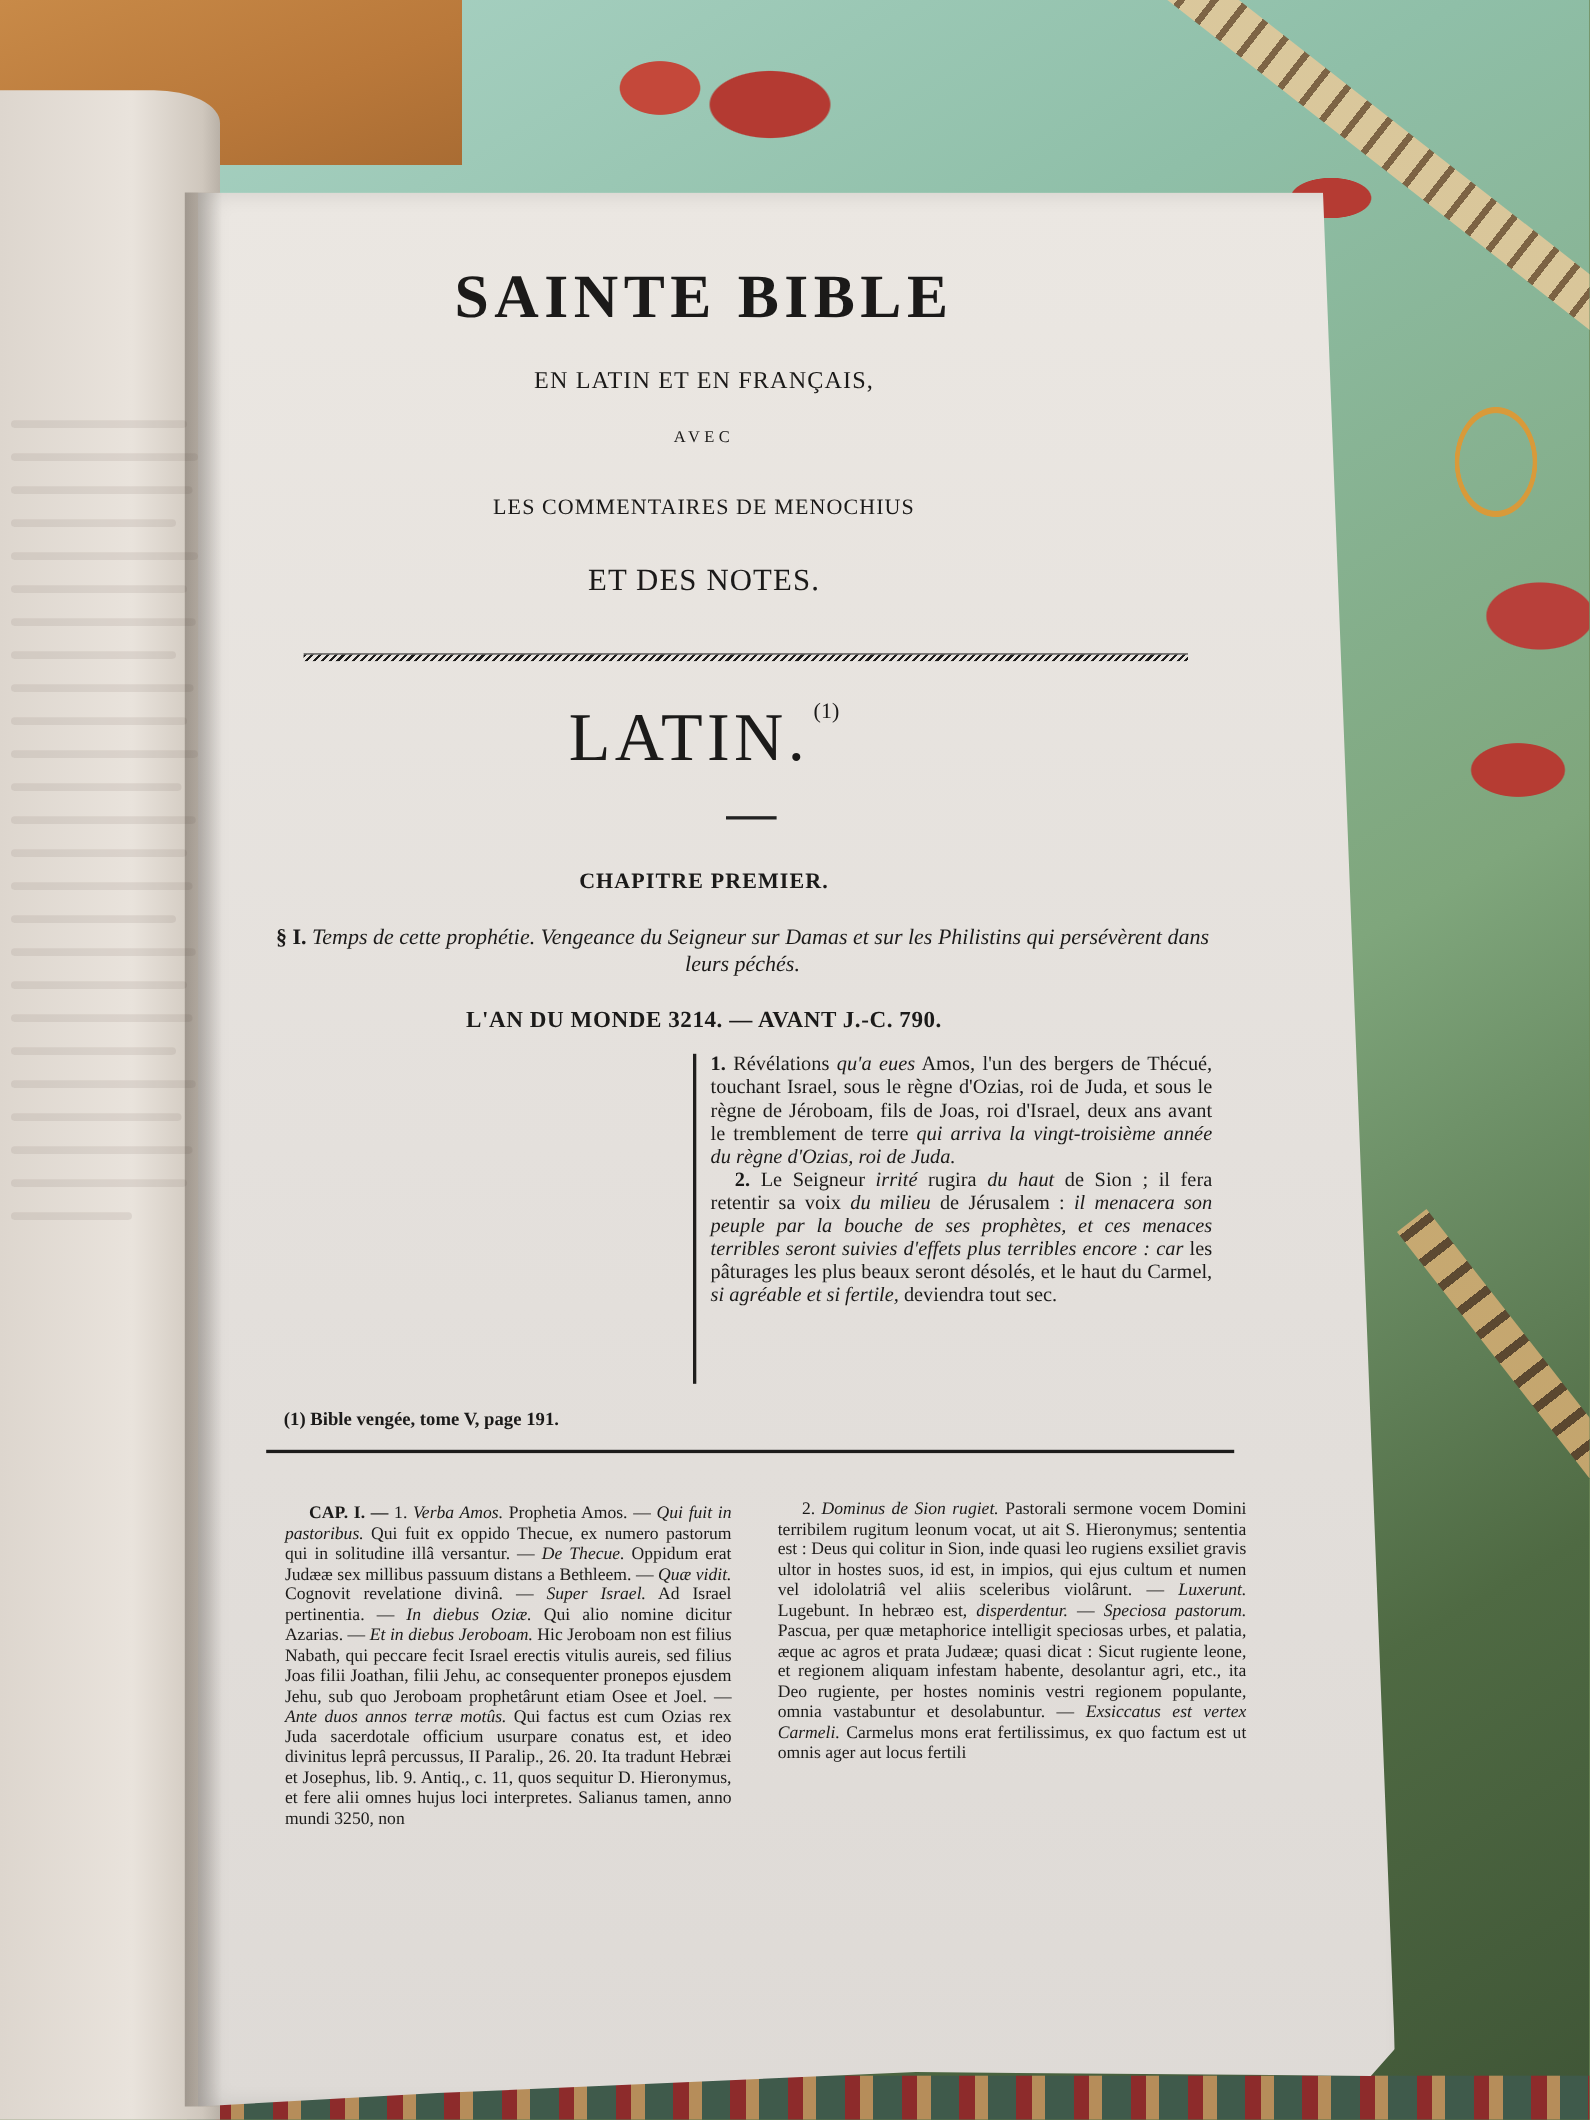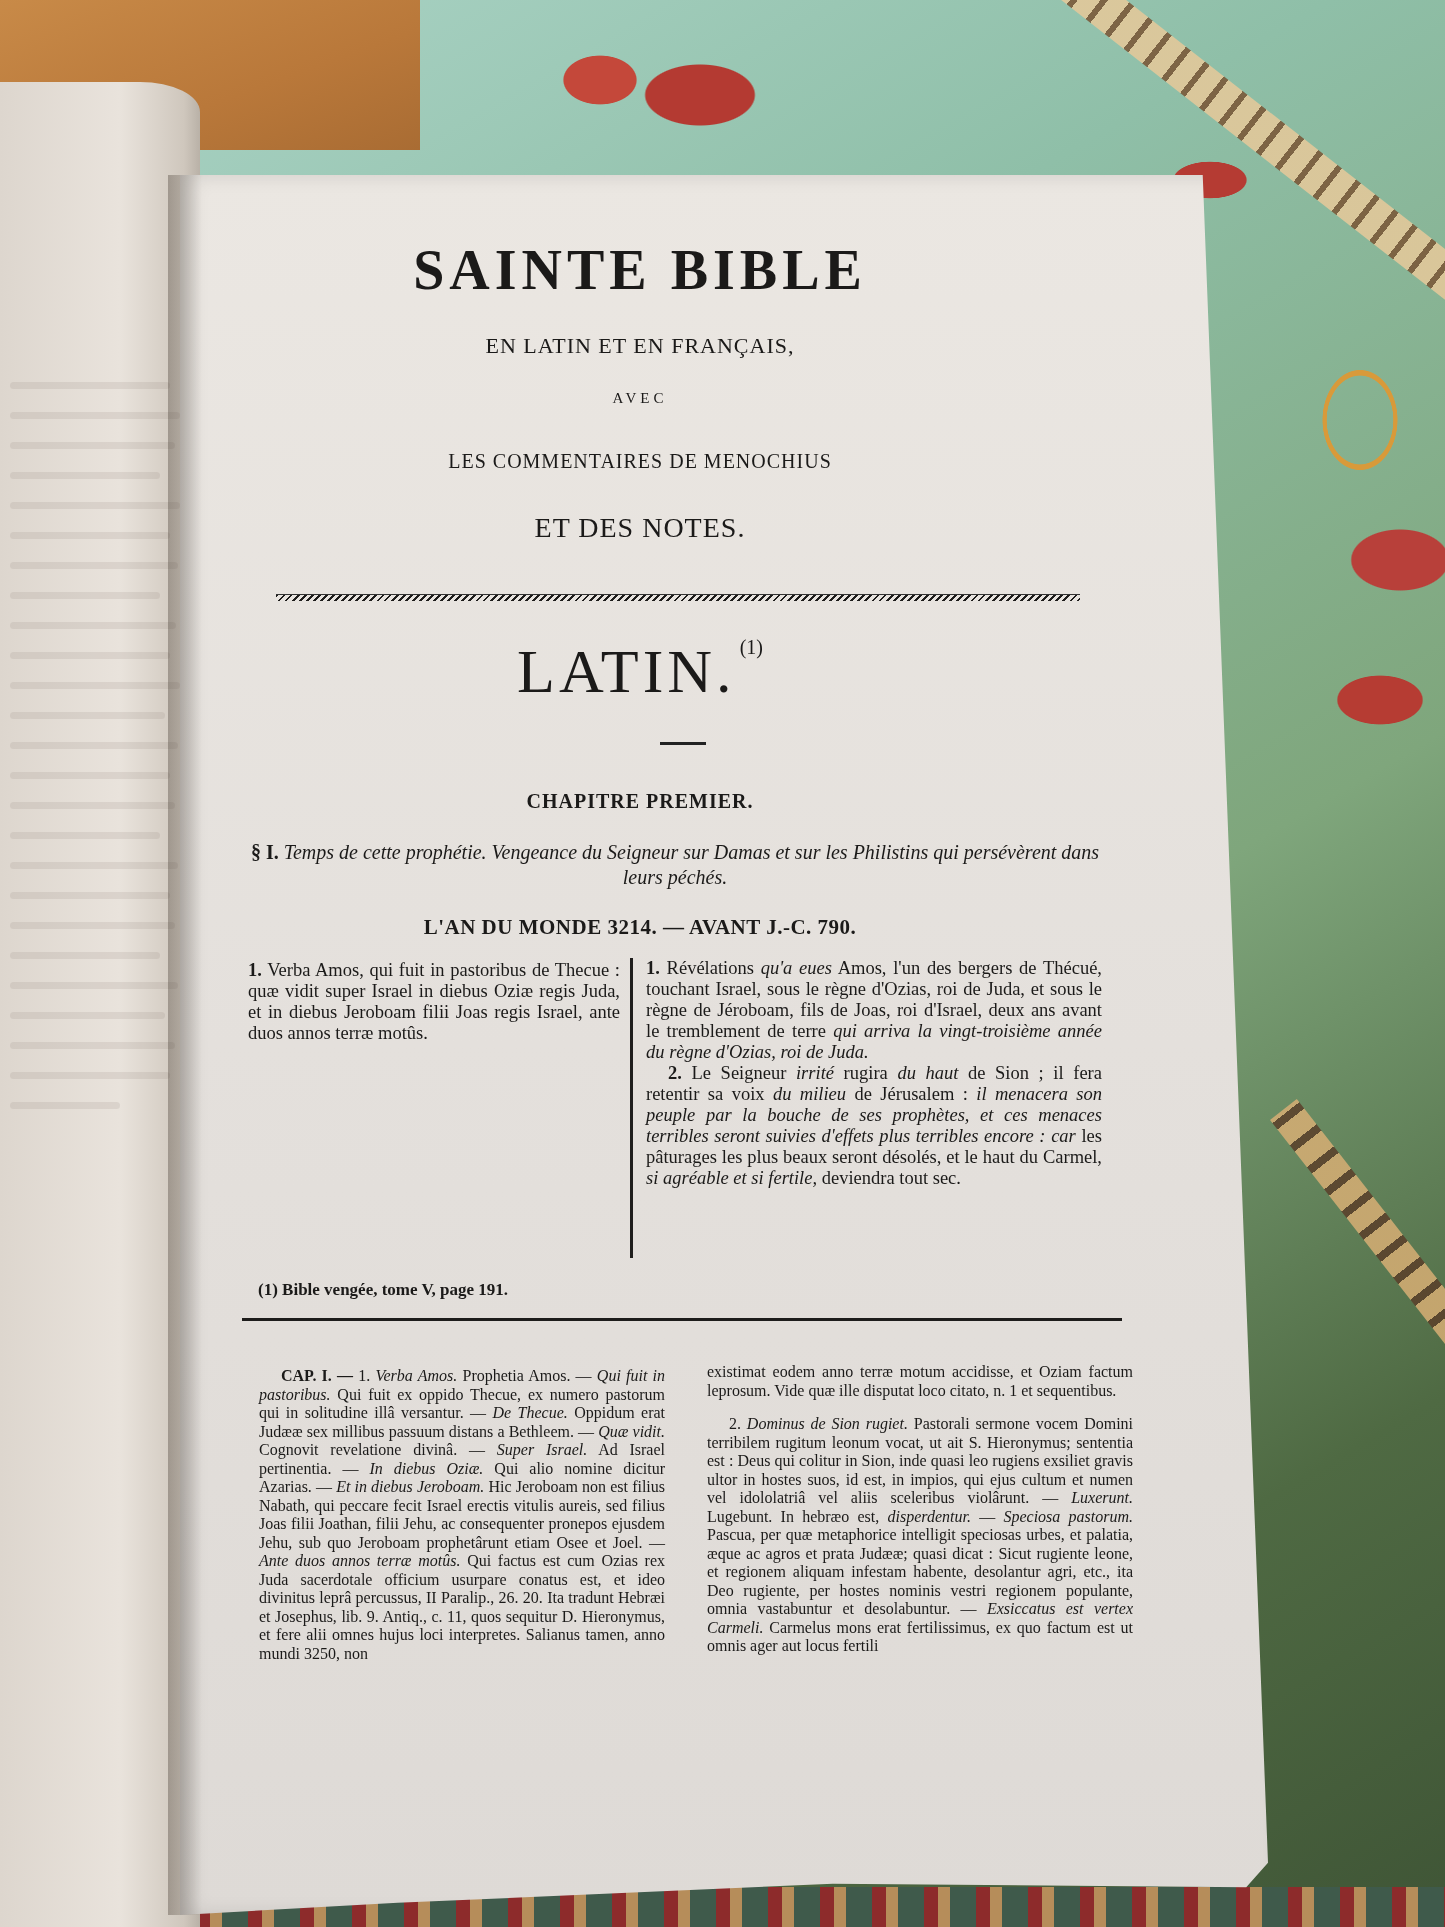--- a/index.html
+++ b/index.html
@@ -136,31 +136,29 @@
 <div class="abs wavy-rule"></div>
 
 <div class="abs center ink book-title"><span>LATIN.</span><sup>(1)</sup></div>
 <div class="abs short-rule"></div>
 
 <div class="abs center ink chapter-head">CHAPITRE PREMIER.</div>
 <div class="abs center ink section-head"><span class="sec-mark">§ I.</span> <i>Temps de cette prophétie. Vengeance du Seigneur sur Damas et sur les Philistins qui persévèrent dans leurs péchés.</i></div>
 <div class="abs center ink year-line">L'AN DU MONDE 3214. — AVANT J.-C. 790.</div>
 
 <div class="abs ink col col-latin">
-  <p class="verse"><span class="vnum">1.</span> <span>Verba Amos, qui fuit in pastoribus de Thecue : quæ vidit super Israel in diebus Oziæ regis Juda, et in diebus Jeroboam filii Joas regis Israel, ante duos annos terræ motûs.</span></p>
 </div>
 <div class="abs col-divider"></div>
 
 <div class="abs ink col col-french">
   <p class="verse-fr"><span class="vnum">1.</span> <span>Révélations </span><em>qu'a eues</em><span> Amos, l'un des bergers de Thécué, touchant Israel, sous le règne d'Ozias, roi de Juda, et sous le règne de Jéroboam, fils de Joas, roi d'Israel, deux ans avant le tremblement de terre </span><em>qui arriva la vingt-troisième année du règne d'Ozias, roi de Juda.</em></p>
   <p class="verse-fr indent"><span class="vnum">2.</span> <span>Le Seigneur </span><em>irrité</em><span> rugira </span><em>du haut</em><span> de Sion ; il fera retentir sa voix </span><em>du milieu</em><span> de Jérusalem : </span><em>il menacera son peuple par la bouche de ses prophètes, et ces menaces terribles seront suivies d'effets plus terribles encore : car</em><span> les pâturages les plus beaux seront désolés, et le haut du Carmel, </span><em>si agréable et si fertile,</em><span> deviendra tout sec.</span></p>
 </div>
 
 <div class="abs ink footnote">(1) Bible vengée, tome V, page 191.</div>
 <div class="abs foot-rule"></div>
 
 <div class="abs ink comm comm-left">
   <p class="indent"><span class="smallcaps">CAP. I. —</span> <span>1. </span><em>Verba Amos.</em><span> Prophetia Amos. — </span><em>Qui fuit in pastoribus.</em><span> Qui fuit ex oppido Thecue, ex numero pastorum qui in solitudine illâ versantur. — </span><em>De Thecue.</em><span> Oppidum erat Judææ sex millibus passuum distans a Bethleem. — </span><em>Quæ vidit.</em><span> Cognovit revelatione divinâ. — </span><em>Super Israel.</em><span> Ad Israel pertinentia. — </span><em>In diebus Oziæ.</em><span> Qui alio nomine dicitur Azarias. — </span><em>Et in diebus Jeroboam.</em><span> Hic Jeroboam non est filius Nabath, qui peccare fecit Israel erectis vitulis aureis, sed filius Joas filii Joathan, filii Jehu, ac consequenter pronepos ejusdem Jehu, sub quo Jeroboam prophetârunt etiam Osee et Joel. — </span><em>Ante duos annos terræ motûs.</em><span> Qui factus est cum Ozias rex Juda sacerdotale officium usurpare conatus est, et ideo divinitus leprâ percussus, II Paralip., 26. 20. Ita tradunt Hebræi et Josephus, lib. 9. Antiq., c. 11, quos sequitur D. Hieronymus, et fere alii omnes hujus loci interpretes. Salianus tamen, anno mundi 3250, non</span></p>
 </div>
 <div class="abs ink comm comm-right">
-  <p><span>existimat eodem anno terræ motum accidisse, et Oziam factum leprosum. Vide quæ ille disputat loco citato, n. 1 et sequentibus.</span></p>
   <p class="indent"><span>2. </span><em>Dominus de Sion rugiet.</em><span> Pastorali sermone vocem Domini terribilem rugitum leonum vocat, ut ait S. Hieronymus; sententia est : Deus qui colitur in Sion, inde quasi leo rugiens exsiliet gravis ultor in hostes suos, id est, in impios, qui ejus cultum et numen vel idololatriâ vel aliis sceleribus violârunt. — </span><em>Luxerunt.</em><span> Lugebunt. In hebræo est, </span><em>disperdentur.</em><span> — </span><em>Speciosa pastorum.</em><span> Pascua, per quæ metaphorice intelligit speciosas urbes, et palatia, æque ac agros et prata Judææ; quasi dicat : Sicut rugiente leone, et regionem aliquam infestam habente, desolantur agri, etc., ita Deo rugiente, per hostes nominis vestri regionem populante, omnia vastabuntur et desolabuntur. — </span><em>Exsiccatus est vertex Carmeli.</em><span> Carmelus mons erat fertilissimus, ex quo factum est ut omnis ager aut locus fertili</span></p>
 </div>
 
 </body></html>

